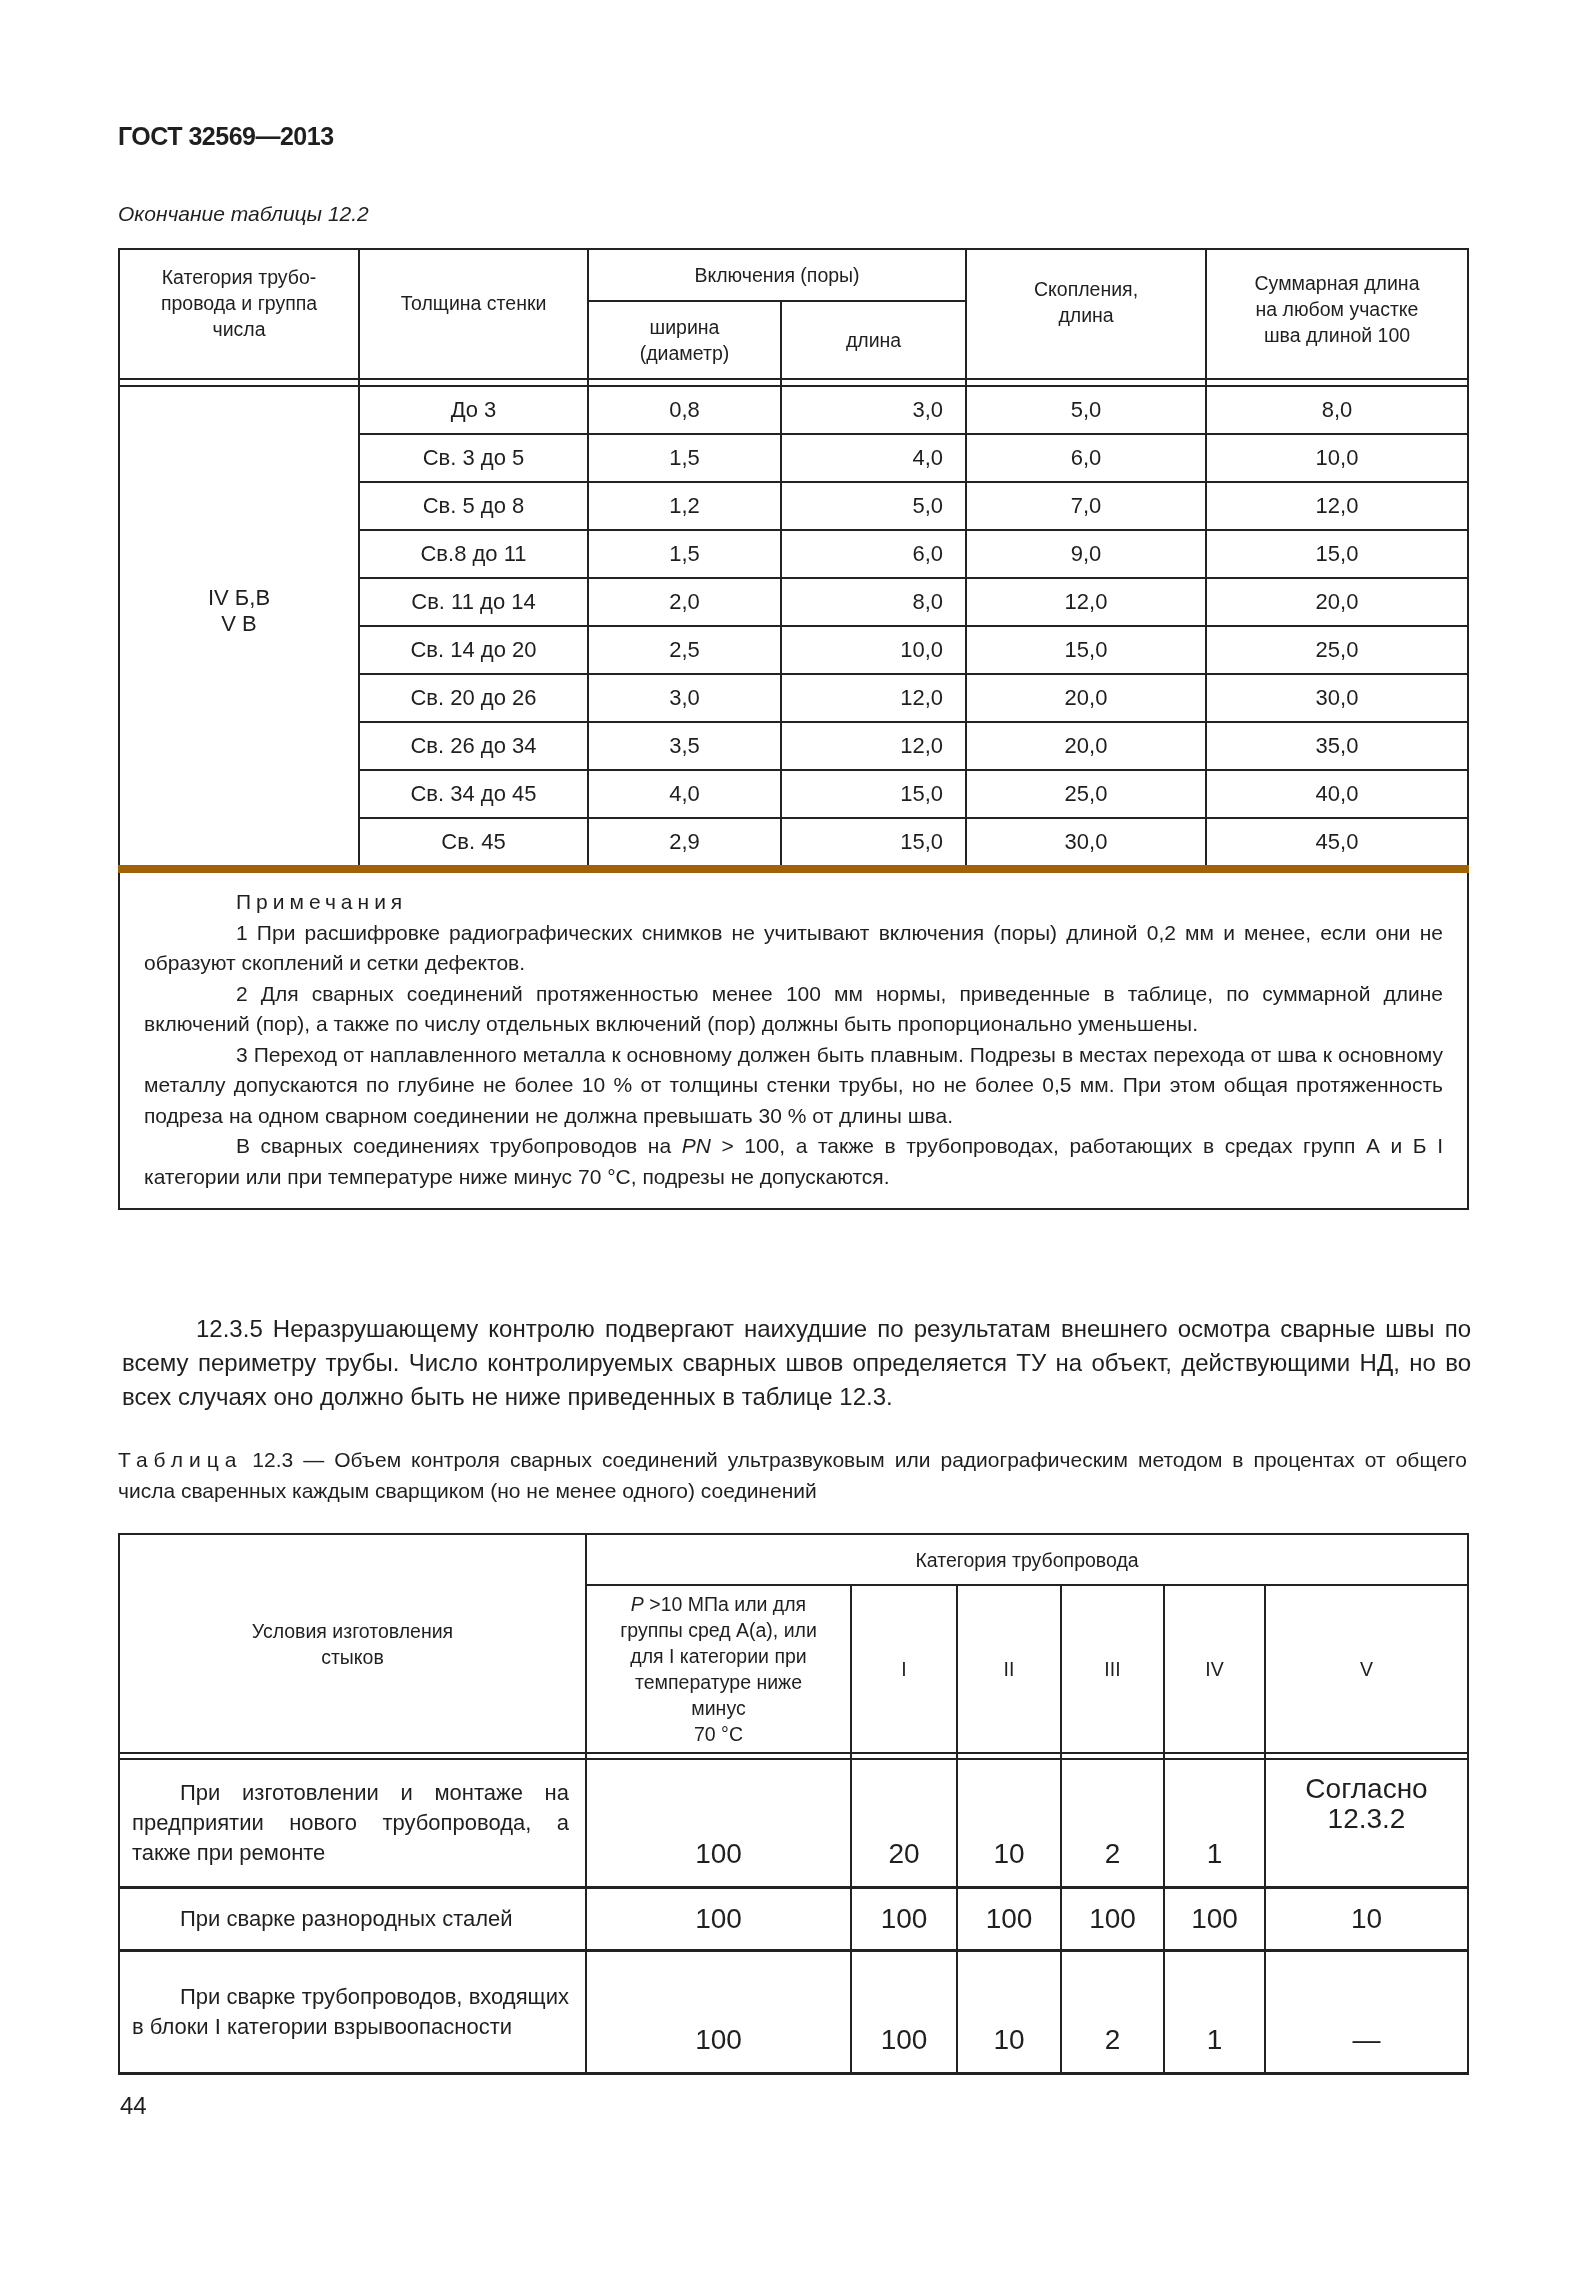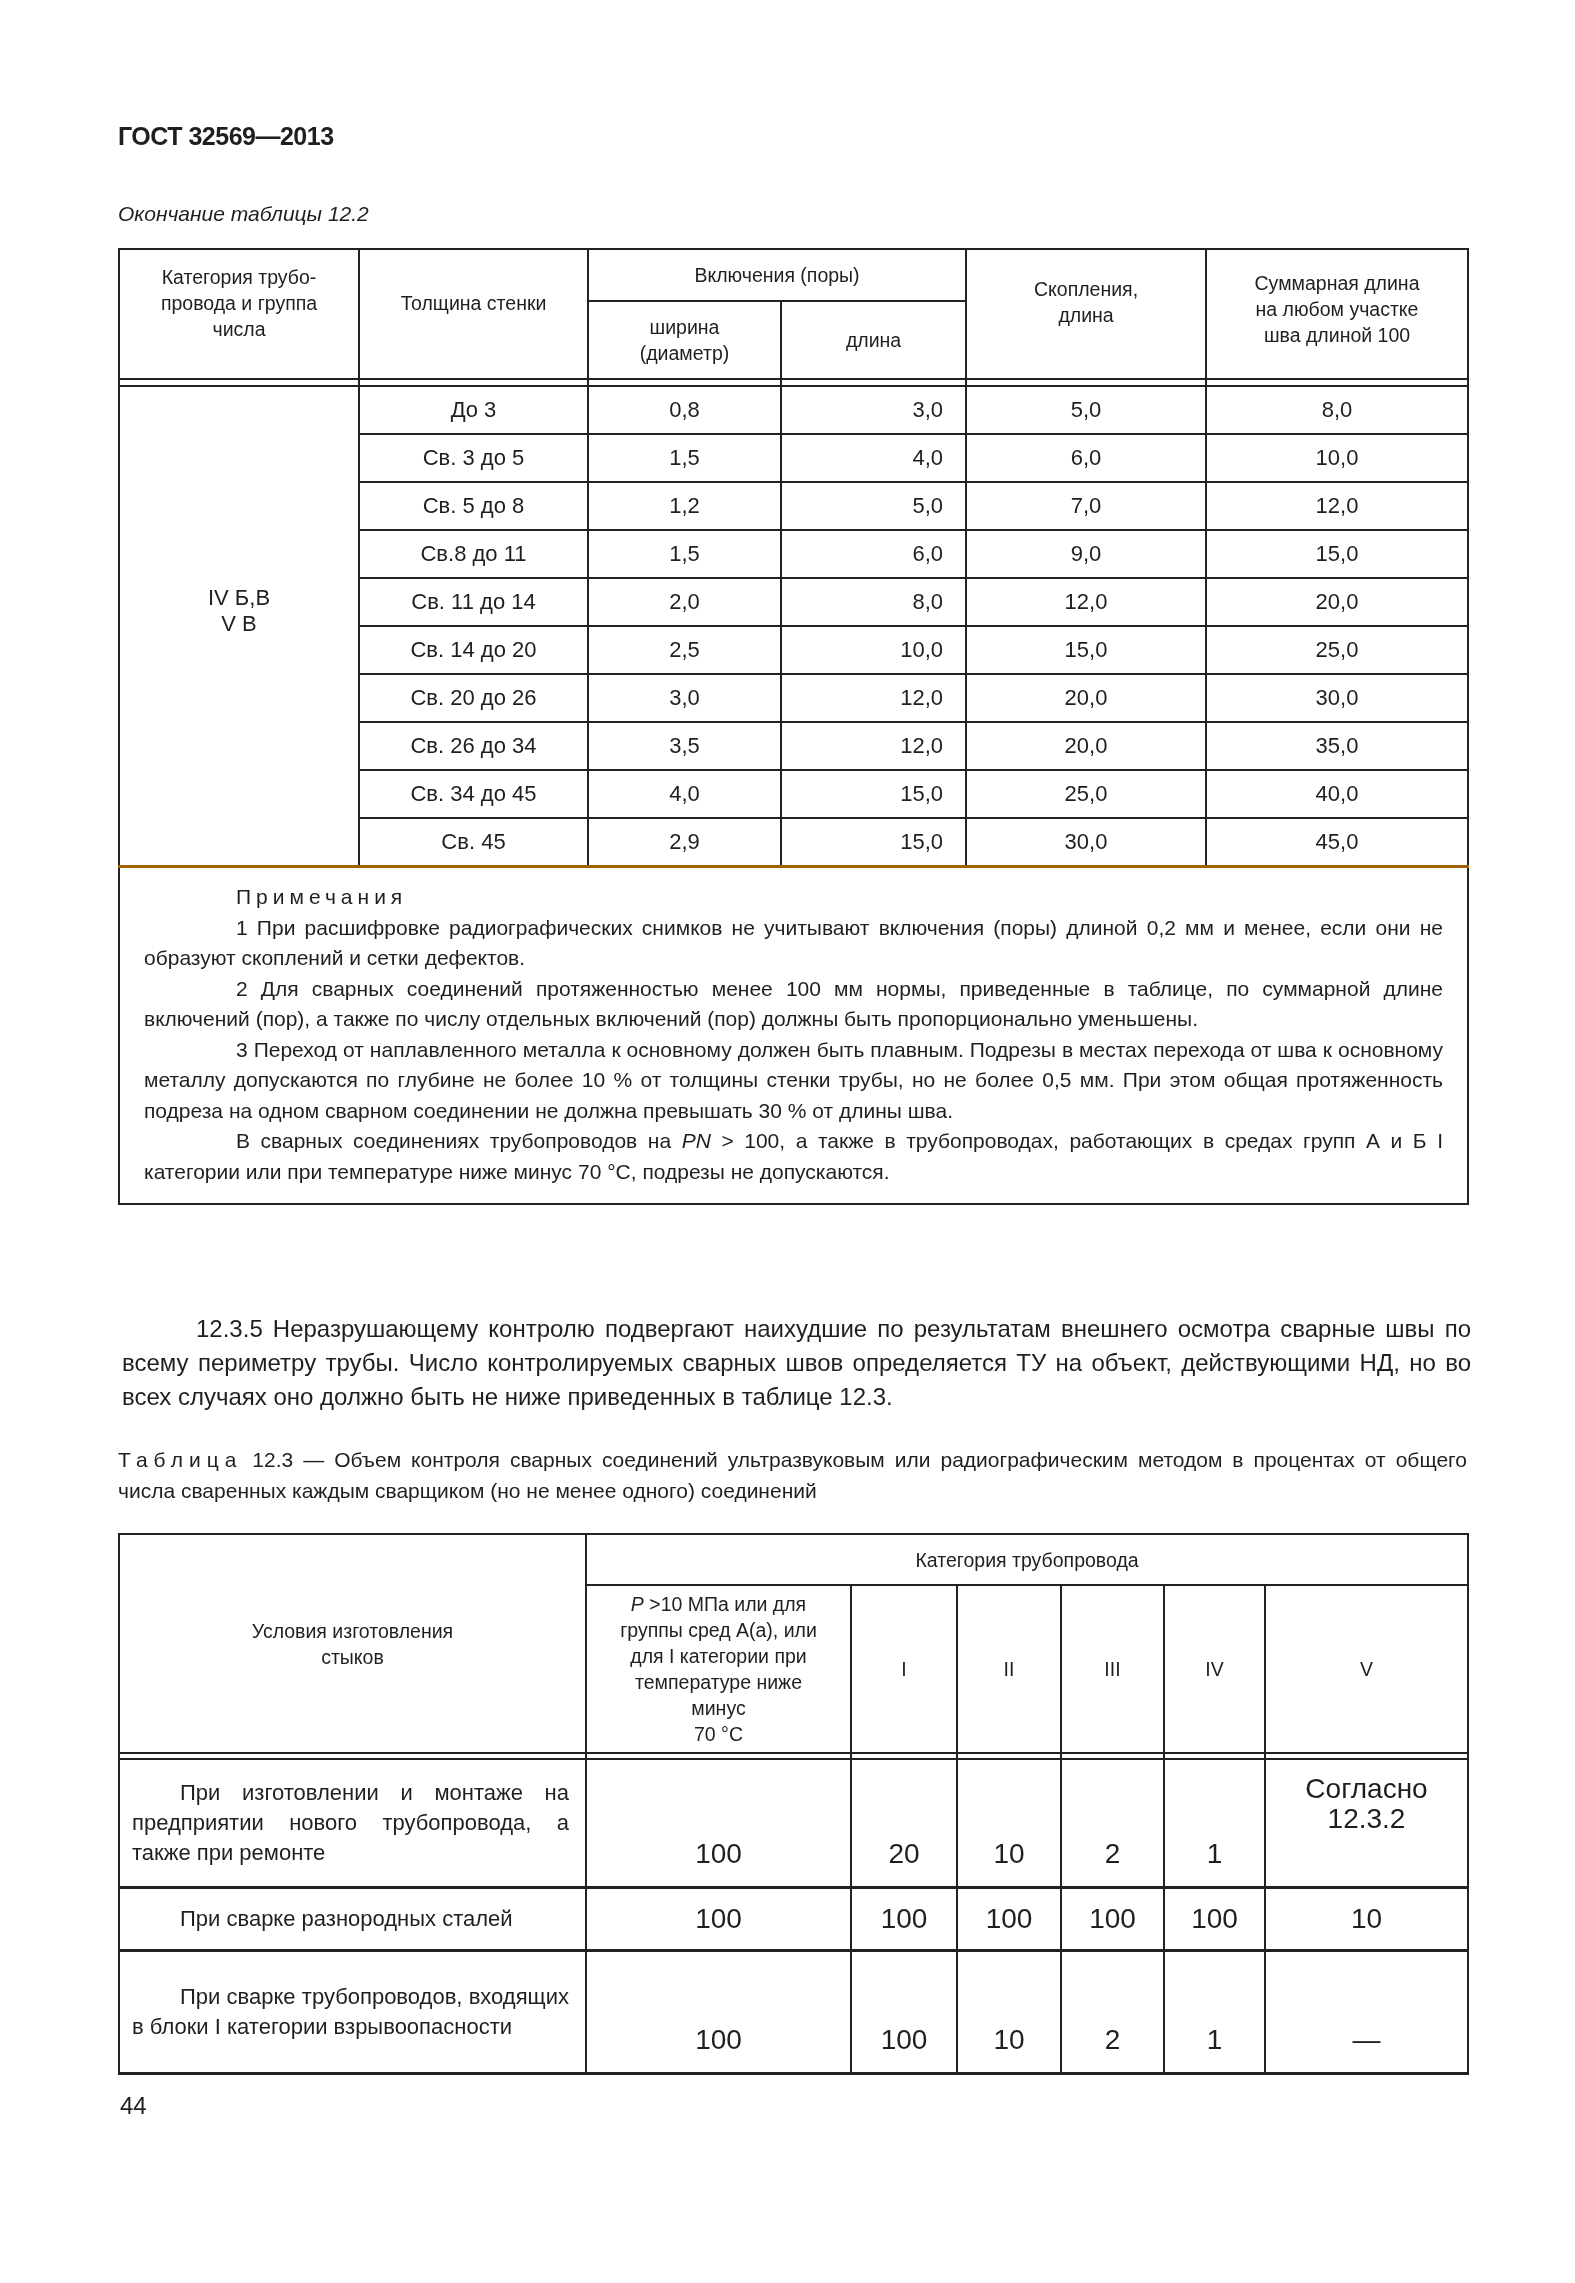--- a/index.html
+++ b/index.html
@@ -156,21 +156,21 @@
     <td>40,0</td>
   </tr>
   <tr class="body">
     <td>Св. 45</td>
     <td>2,9</td>
     <td style="text-align:right;padding-right:22px">15,0</td>
     <td>30,0</td>
     <td>45,0</td>
   </tr>
   <tr>
-    <td colspan="6" class="notes-cell" style="border-top:3px solid #a16207">
+    <td colspan="6" class="notes-cell" style="border-top:8px solid #a16207">
       <p class="notes-title">Примечания</p>
       <p>1 При расшифровке радиографических снимков не учитывают включения (поры) длиной 0,2 мм и менее, если они не образуют скоплений и сетки дефектов.</p>
       <p>2 Для сварных соединений протяженностью менее 100 мм нормы, приведенные в таблице, по суммарной длине включений (пор), а также по числу отдельных включений (пор) должны быть пропорционально уменьшены.</p>
       <p>3 Переход от наплавленного металла к основному должен быть плавным. Подрезы в местах перехода от шва к основному металлу допускаются по глубине не более 10 % от толщины стенки трубы, но не более 0,5 мм. При этом общая протяженность подреза на одном сварном соединении не должна превышать 30 % от длины шва.</p>
       <p><span>В сварных соединениях трубопроводов на </span><i>PN</i><span> &gt; 100, а также в трубопроводах, работающих в средах групп А и Б I категории или при температуре ниже минус 70 °С, подрезы не допускаются.</span></p>
     </td>
   </tr>
 </tbody>
   </table>
 

